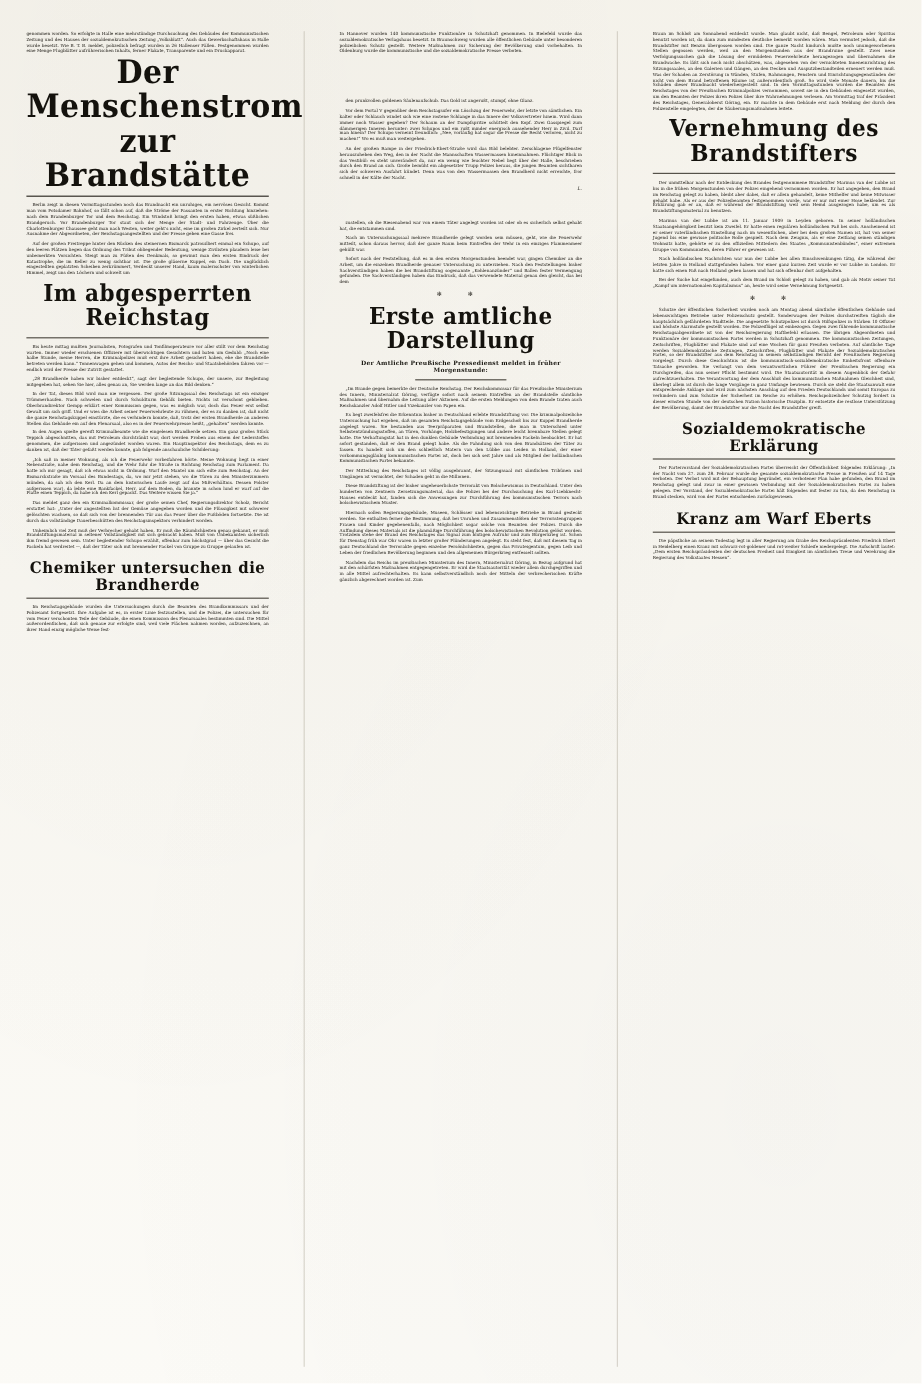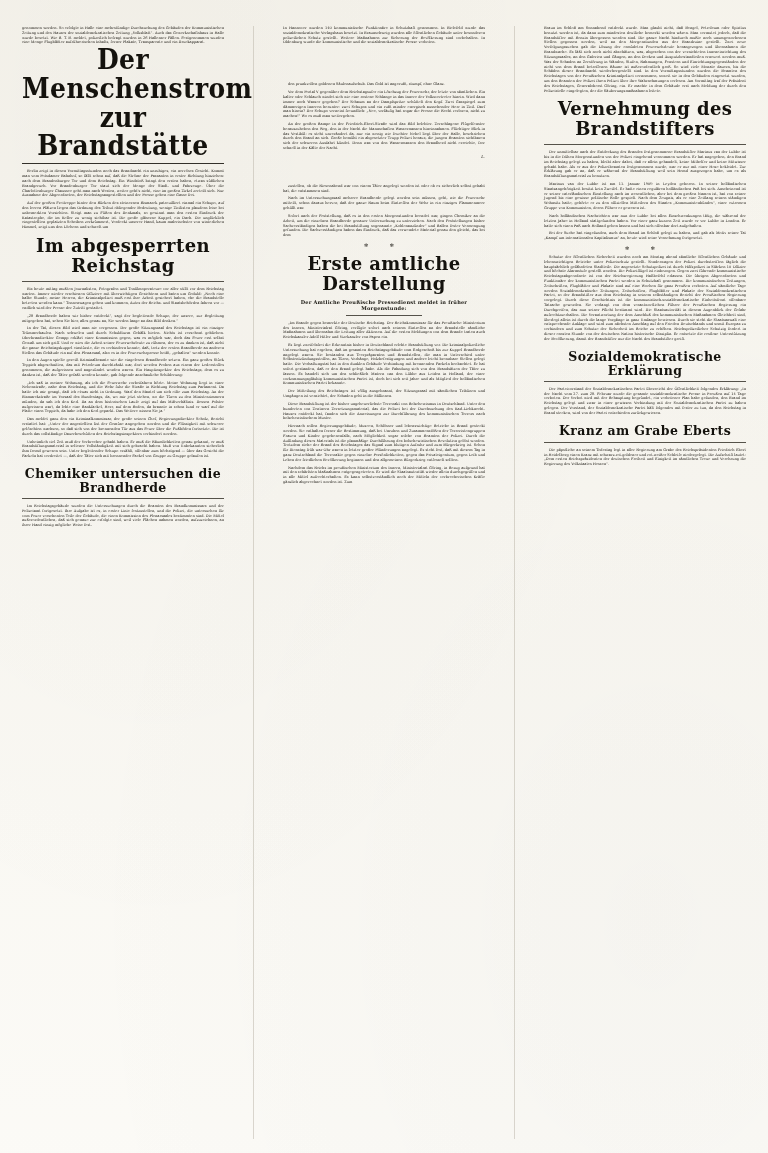--- a/index.html
+++ b/index.html
@@ -199,19 +199,19 @@
       <div class="stars">✻ ✻</div>
 
       <p class="body-text">Schutze der öffentlichen Sicherheit wurden noch am Montag abend sämtliche öffentlichen Gebäude und lebenswichtigen Betriebe unter Polizeischutz gestellt. Sonderwagen der Polizei durchstreiften täglich die hauptsächlich gefährdeten Stadtteile. Die angesetzte Schutzpolizei ist durch Hilfspolizei in Stärken 10 Offizier und höchste Alarmstufe gestellt worden. Die Polizeiflügel ist einbezogen.
 Gegen zwei führende kommunistische Reichstagsabgeordnete ist von der Reichsregierung Haftbefehl erlassen. Die übrigen Abgeordneten und Funktionäre der kommunistischen Partei werden in Schutzhaft genommen. Die kommunistischen Zeitungen, Zeitschriften, Flugblätter und Plakate sind auf eine Wochen für ganz Preußen verboten. Auf sämtliche Tage werden Sozialdemokratische Zeitungen, Zeitschriften, Flugblätter und Plakate der Sozialdemokratischen Partei, so der Brandstifter aus dem Reichstag in seinem selbständigen Bericht der Preußischen Regierung vorgelegt.
 Durch diese Geschichtnis ist die kommunistisch-sozialdemokratische Einheitsfront offenbare Tatsache geworden. Sie verlangt von dem verantwortlichen Führer der Preußischen Regierung ein Durchgreifen, das nun seiner Pflicht bestimmt wird. Die Staatsautorität in diesem Augenblick der Gefahr aufrechtzuerhalten. Die Verantwortung der dem Anschluß des kommunistischen Maßnahmen Gleichheit sind, überlegt allein ist durch die lange Vorgänge in ganz Umfange bewiesen. Durch sie steht die Staatsanwalt eine entsprechende Anklage und wird zum nächsten Anschlag auf den Frieden Deutschlands und somit Europas zu verhindern und zum Schutze der Sicherheit im Reiche zu erhöhen. Reichspolizeilicher Schutzig fordert in dieser ernsten Stunde von der deutschen Nation historische Disziplin. Er entsetzte die restlose Unterstützung der Bevölkerung, damit der Brandstifter nur die Nacht des Brandstifter greift.</p>
 
       <h2 class="headline headline-m">Sozialdemokratische Erklärung</h2>
       <hr class="rule thin">
       <p class="body-text">Der Parteivorstand der Sozialdemokratischen Partei überreicht der Öffentlichkeit folgendes Erklärung: „In der Nacht vom 27. zum 28. Februar wurde die gesamte sozialdemokratische Presse in Preußen auf 14 Tage verboten. Der Verbot wird mit der Behauptung begründet, ein verbotener Plan habe gefunden, den Brand im Reichstag gelegt und zwar in einer gewissen Verbindung mit der Sozialdemokratischen Partei zu haben gelegen. Der Vorstand, der Sozialdemokratische Partei hält folgendes mit fester zu tun, da den Reichstag in Brand stecken, wird von der Partei entschieden zurückgewiesen.</p>
 
-      <h2 class="headline headline-m">Kranz am Grabe Eberts</h2>
+      <h2 class="headline headline-m">Kranz am Warf Eberts</h2>
       <hr class="rule thin">
       <p class="body-text">Die päpstliche an seinem Todestag legt in aller Regierung am Grabe des Reichspräsidenten Friedrich Ebert in Heidelberg einen Kranz mit schwarz-rot-goldener und rot-weißer Schleife niedergelegt. Die Aufschrift lautet: „Dem ersten Reichspräsidenten der deutschen Freiheit und Einigkeit im sämtlichen Treue und Verehrung die Regierung des Volkstaates Hessen“.</p>
     </div>
 
   </div>
 </div>
 
 </body></html>

